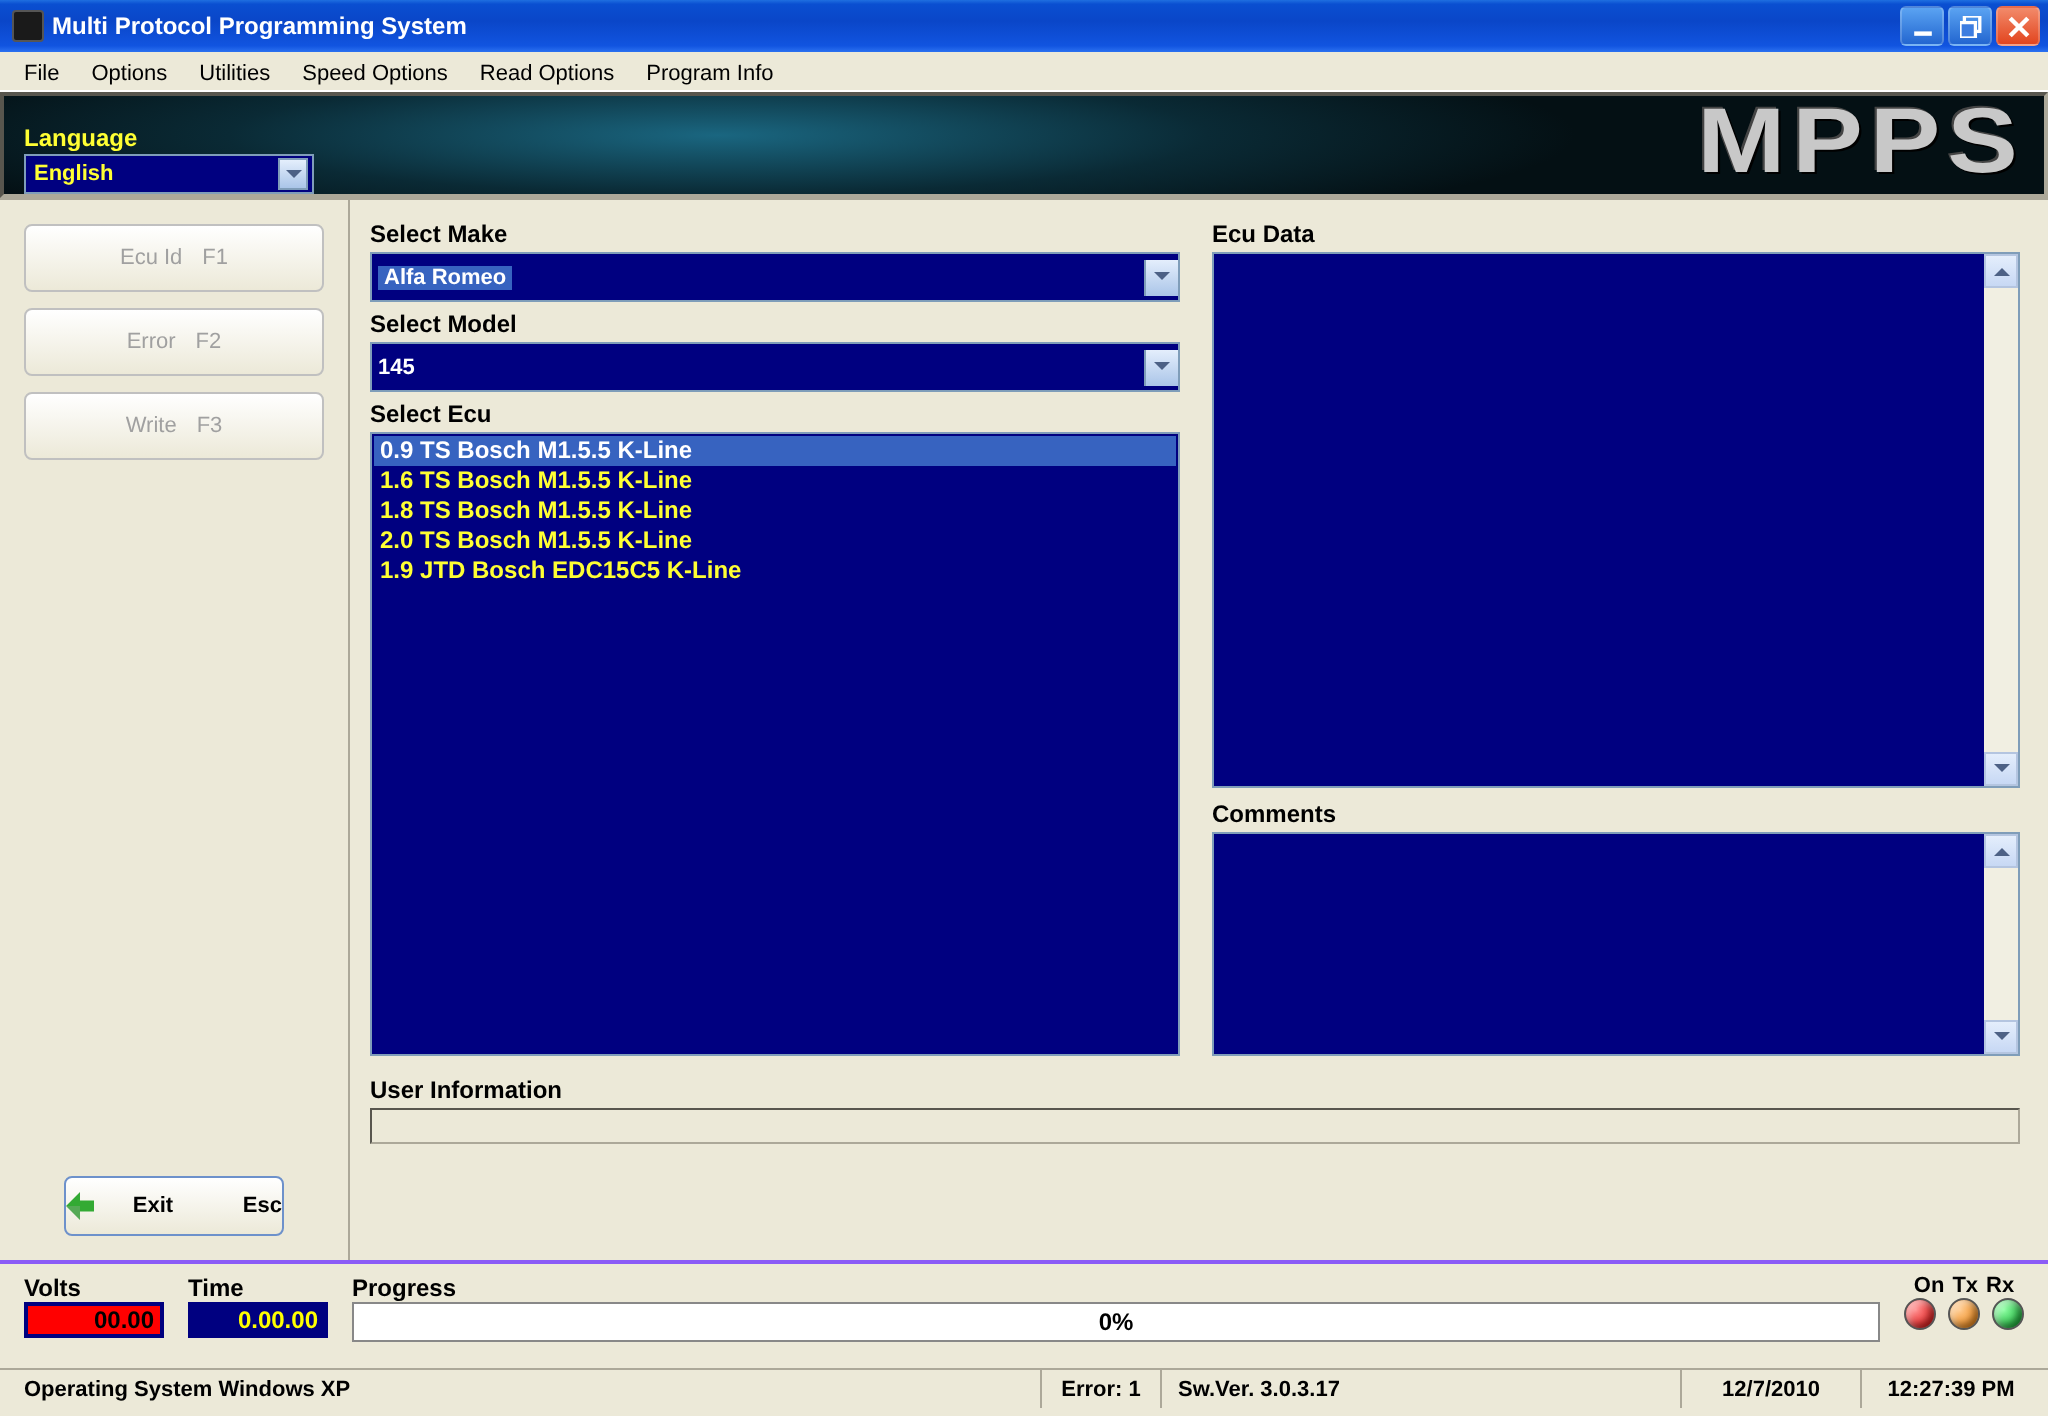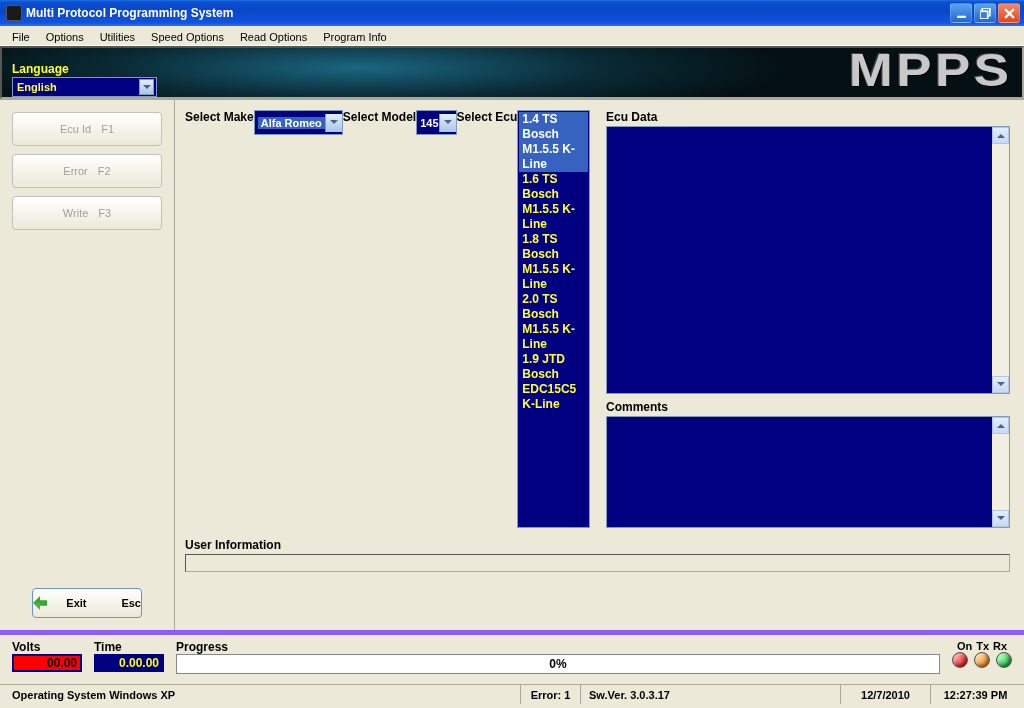--- a/index.html
+++ b/index.html
@@ -105,21 +105,21 @@
     width:14px;height:14px;margin-right:5px;
     background: conic-gradient(#5a5 0 90deg,#3a3 90deg 360deg);
     clip-path: polygon(50% 0%, 100% 50%, 50% 100%, 50% 70%, 0% 70%, 0% 30%, 50% 30%);
     transform: rotate(180deg);
   }
   .main {
     flex: 1; padding: 10px 14px 10px 10px;
     display:flex; flex-direction:column;
   }
   .toprow { display:flex; gap:16px; }
-  .leftcol { flex: 0 0 405px; display:flex; flex-direction:row;}
+  .leftcol { flex: 0 0 405px; display:flex; flex-direction:column;}
   .rightcol { flex: 1; display:flex; flex-direction:column;}
   .seclabel { font-weight:bold; font-size:12px; margin-bottom:2px; }
   .combo {
     height: 25px;
     background: #000080; color: #fff; font-weight:bold;
     border:1px solid #7f9db9;
     display:flex; align-items:center; justify-content:space-between;
     padding-left:3px; margin-bottom:4px;
   }
   .combo.sel .seltext { background:#3763c0; padding:0 3px; }
@@ -148,21 +148,21 @@
     background:#ece9d8; display:flex; flex-direction:column;
   }
   .vscroll .sbtn { height:17px; background:linear-gradient(to bottom,#e4eefc,#c7d8f4); border:1px solid #b4c5e0; display:flex;align-items:center;justify-content:center;}
   .vscroll .strack { flex:1; background:#f1efe2;}
   .vscroll .sup::after{content:"";border:4px solid transparent;border-bottom-color:#4d6185;margin-bottom:3px;}
   .vscroll .sdown::after{content:"";border:4px solid transparent;border-top-color:#4d6185;margin-top:3px;}
   .userinfo { margin-top:10px;}
   .userbox { height:18px; border:1px inset #aca899; background:#ece9d8;}
   
   .statarea {
-    height: 54px; border-top:5px solid #8b5cf6;
+    height: 54px; border-top:2px solid #8b5cf6;
     background:#ece9d8;
     padding: 5px 12px 3px 12px;
     display:flex; gap:12px; align-items:flex-start;
   }
   .meter { display:flex; flex-direction:column;}
   .meter .mlabel { font-weight:bold; font-size:12px;}
   .meter .mval {
     width:70px; height:18px;
     border:2px solid #000080;
     display:flex; align-items:center; justify-content:flex-end;
@@ -270,21 +270,21 @@
           <span class="seltext">Alfa Romeo</span>
           <div class="arrowbtn"></div>
         </div>
         <div class="seclabel">Select Model</div>
         <div class="combo">
           <span>145</span>
           <div class="arrowbtn"></div>
         </div>
         <div class="seclabel">Select Ecu</div>
         <div class="eculist">
-          <div class="erow sel">1.4 TS Bosch M1.5.5 K-Line</div>
+          <div class="erow sel">0.9 TS Bosch M1.5.5 K-Line</div>
           <div class="erow">1.6 TS Bosch M1.5.5 K-Line</div>
           <div class="erow">1.8 TS Bosch M1.5.5 K-Line</div>
           <div class="erow">2.0 TS Bosch M1.5.5 K-Line</div>
           <div class="erow">1.9 JTD Bosch EDC15C5 K-Line</div>
         </div>
       </div>
       <div class="rightcol">
         <div class="seclabel">Ecu Data</div>
         <div class="ecudata">
           <div class="vscroll">

